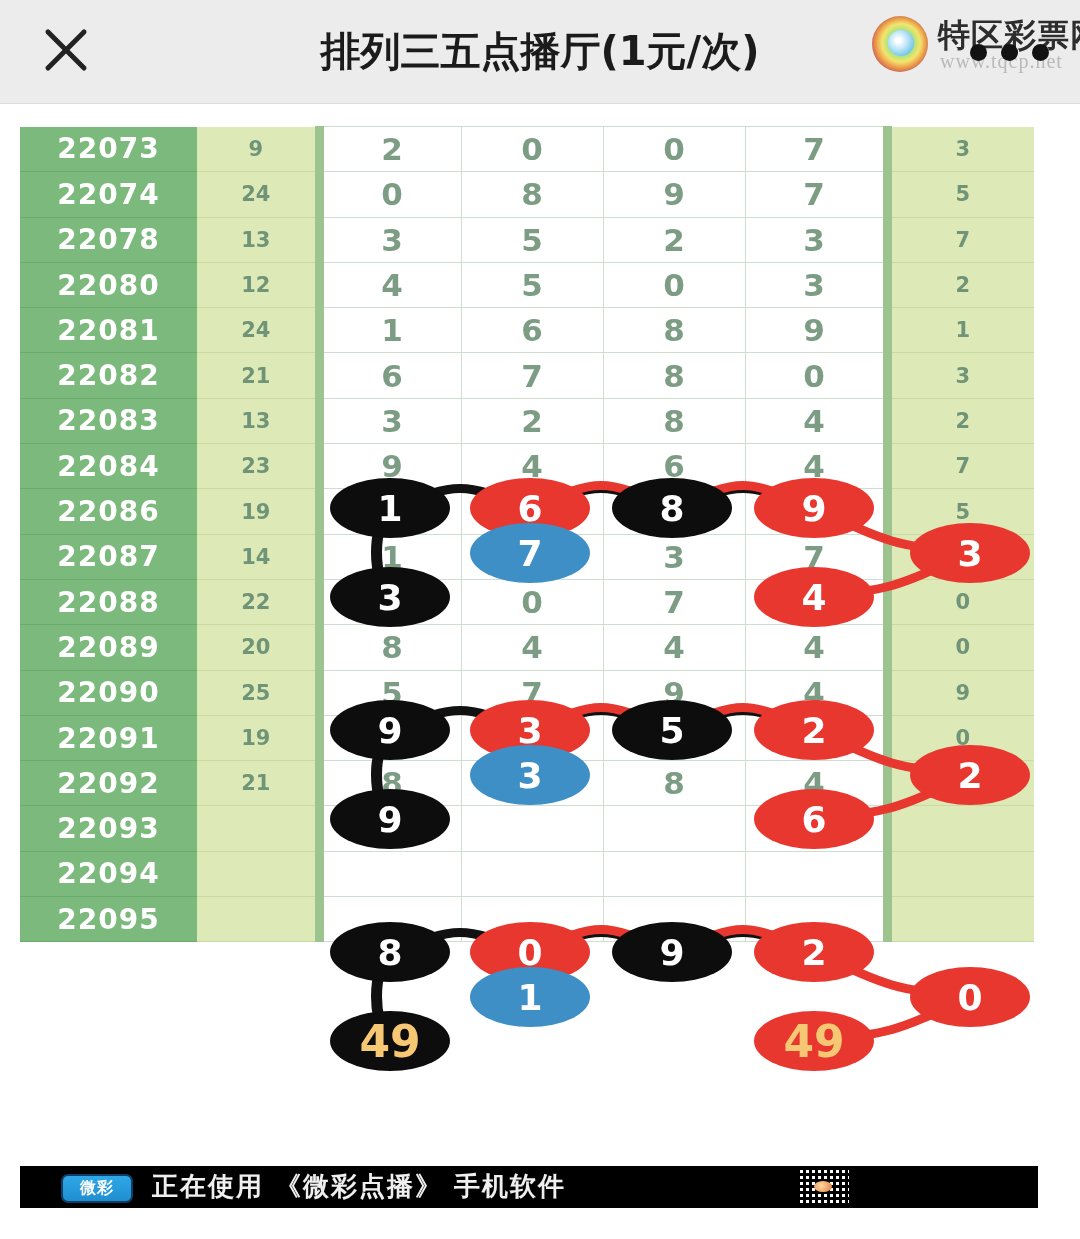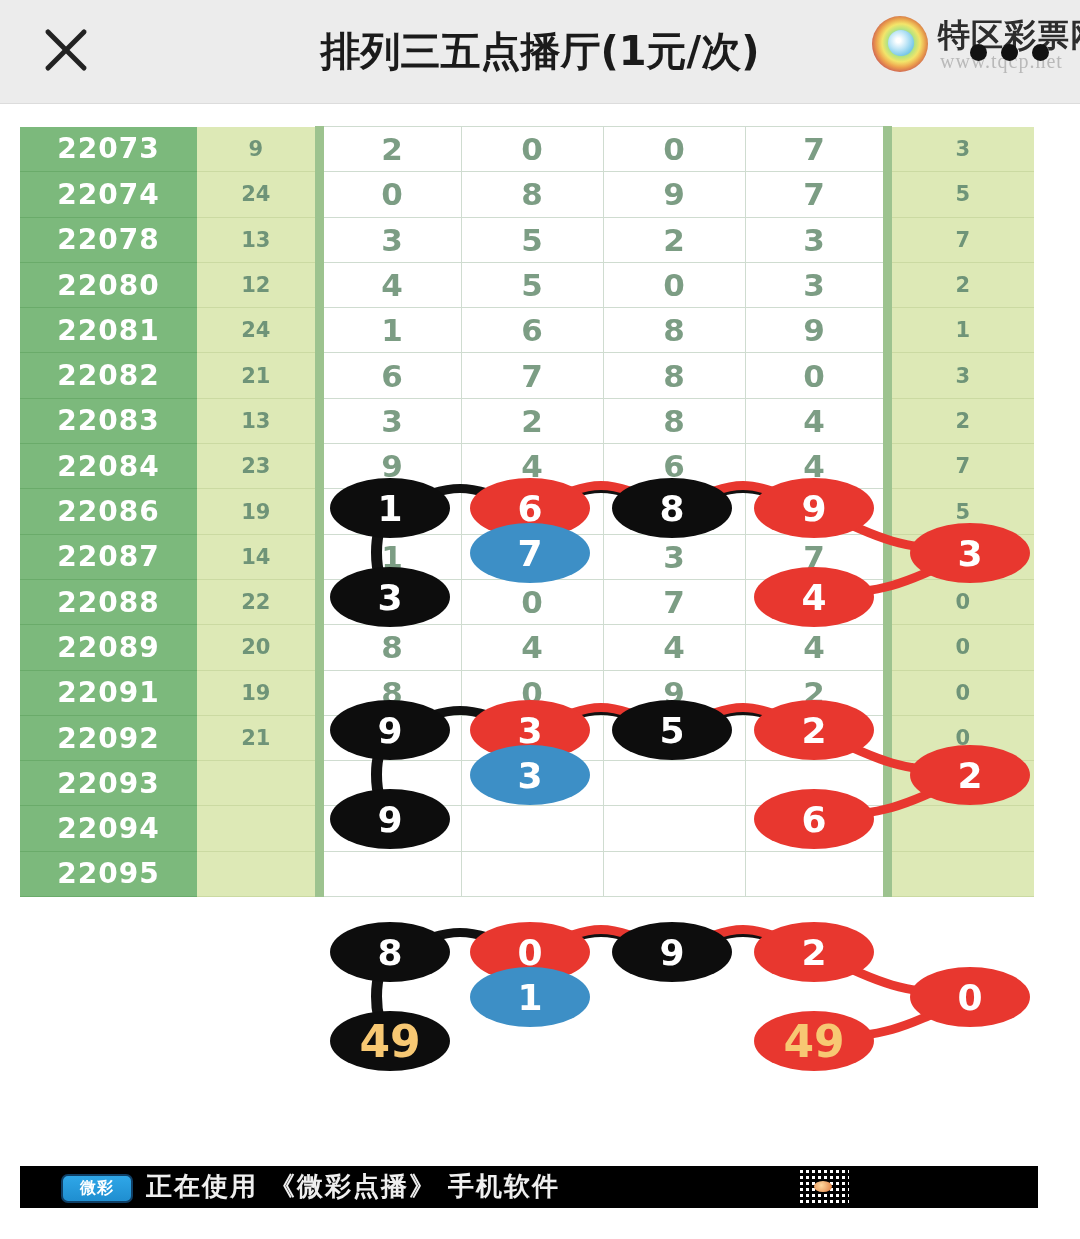--- a/index.html
+++ b/index.html
@@ -195,21 +195,21 @@
     border-radius: 7px;
     background: linear-gradient(180deg, #2fa7e8 0%, #1f8ed0 100%);
     border: 2px solid #0f3f66;
     display: flex; align-items: center; justify-content: center;
     font-size: 16px; font-weight: 700; color: #ffffff;
     font-family: "DejaVu Sans", "Liberation Sans", sans-serif;
     letter-spacing: 1px;
   }
   .bb-text {
     position: absolute;
-    left: 126px; top: 0;
+    left: 132px; top: 0;
     height: 40px;
     display: flex; align-items: center;
     font-size: 26px;
     font-weight: 700;
     color: #efefef;
     letter-spacing: 2px;
     font-family: "DejaVu Sans", "Liberation Sans", sans-serif;
     white-space: nowrap;
   }
   .bb-qr {
@@ -368,20 +368,29 @@
           <td class="tail">0</td>
         </tr>
         <tr>
           <td class="issue">22089</td>
           <td class="sum">20</td>
           <td class="digit">8</td>
           <td class="digit">4</td>
           <td class="digit">4</td>
           <td class="digit">4</td>
           <td class="tail">0</td>
+        </tr>
+        <tr>
+          <td class="issue">22090</td>
+          <td class="sum">25</td>
+          <td class="digit">5</td>
+          <td class="digit">7</td>
+          <td class="digit">9</td>
+          <td class="digit">4</td>
+          <td class="tail">9</td>
         </tr>
         <tr>
           <td class="issue">22091</td>
           <td class="sum">19</td>
           <td class="digit">8</td>
           <td class="digit">0</td>
           <td class="digit">9</td>
           <td class="digit">2</td>
           <td class="tail">0</td>
         </tr>

